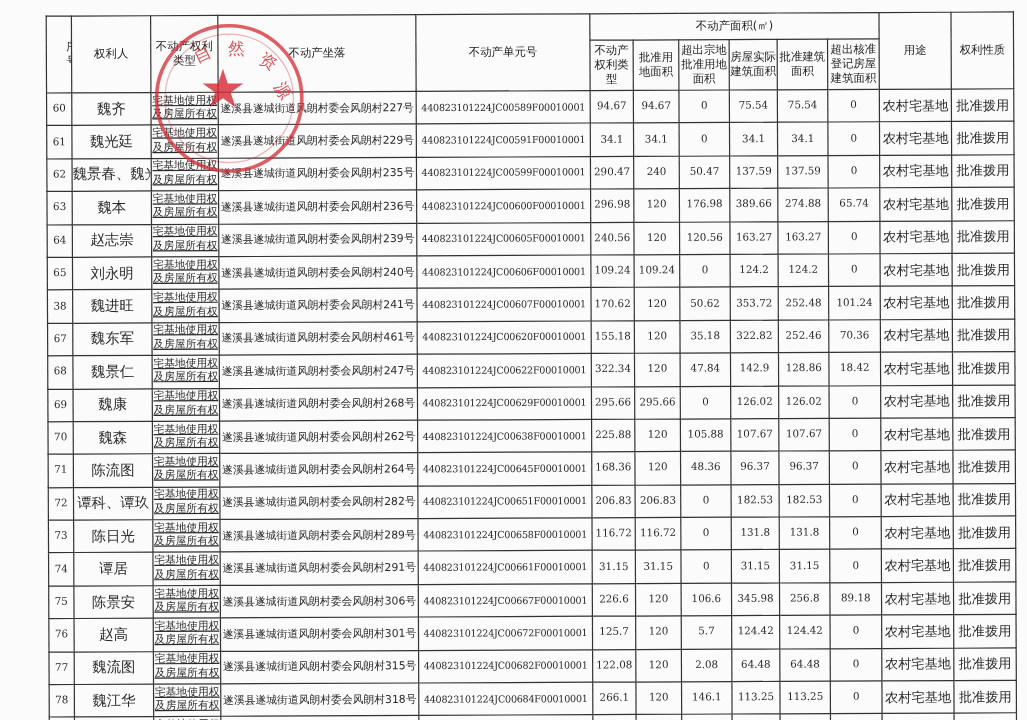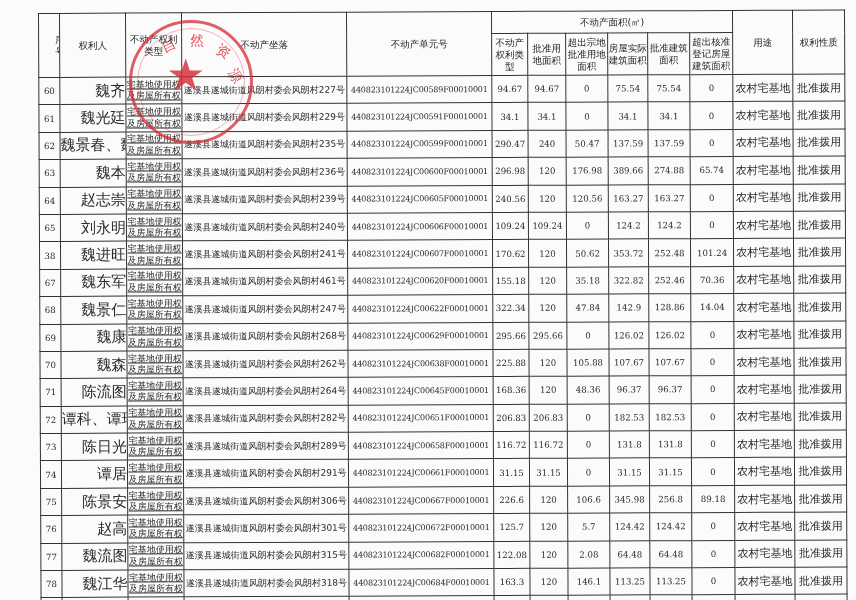--- a/index.html
+++ b/index.html
@@ -12,21 +12,21 @@
     transform: rotate(-0.25deg); transform-origin: left top;
   }
   table { border-collapse:collapse; width:806px; table-layout:fixed; }
   td, th {
     border:1.3px solid #333; text-align:center; vertical-align:middle;
     font-weight:normal; padding:0; overflow:hidden; white-space:nowrap;
   }
   th { font-family: "DejaVu Sans", "Liberation Sans", sans-serif; font-size:9.5px; line-height:12px; color:#222; }
   th.wrap { white-space:normal; }
   td { font-size:8.6px; height:26.4px; }
-  td.name { font-family: Liberation Serif, serif; font-size:15px;text-align:right; }
+  td.name { font-family: Liberation Serif, serif; font-size:12px; }
   td.type { font-family: "DejaVu Sans", "Liberation Sans", sans-serif; font-size:9px; line-height:11.5px; white-space:normal;text-decoration:underline; }
   td.addr { font-family: "DejaVu Sans", "Liberation Sans", sans-serif; font-size:9px; }
   td.unit { font-size:8px; letter-spacing:-0.2px; }
   td.use, td.nature { font-family: "DejaVu Sans", "Liberation Sans", sans-serif; font-size:11px; }
   .stamp {
     position:absolute; left:129px; top:20px; width:118px; height:118px;
     border:3px solid rgba(214,40,50,0.75); border-radius:50%; pointer-events:none;
   }
   .stamp .inner { position:absolute; inset:5px; border:1px solid rgba(214,40,50,0.35); border-radius:50%; }
   .stamp .star {
@@ -203,21 +203,21 @@
           <td>68</td>
           <td class="name">魏景仁</td>
           <td class="type">宅基地使用权及房屋所有权</td>
           <td class="addr">遂溪县遂城街道风朗村委会风朗村247号</td>
           <td class="unit">440823101224JC00622F00010001</td>
           <td>322.34</td>
           <td>120</td>
           <td>47.84</td>
           <td>142.9</td>
           <td>128.86</td>
-          <td>14.04</td>
+          <td>18.42</td>
           <td class="use">农村宅基地</td>
           <td class="nature">批准拨用</td>
         </tr>
         <tr>
           <td>69</td>
           <td class="name">魏康</td>
           <td class="type">宅基地使用权及房屋所有权</td>
           <td class="addr">遂溪县遂城街道风朗村委会风朗村268号</td>
           <td class="unit">440823101224JC00629F00010001</td>
           <td>295.66</td>
@@ -348,21 +348,21 @@
           <td>0</td>
           <td class="use">农村宅基地</td>
           <td class="nature">批准拨用</td>
         </tr>
         <tr>
           <td>78</td>
           <td class="name">魏江华</td>
           <td class="type">宅基地使用权及房屋所有权</td>
           <td class="addr">遂溪县遂城街道风朗村委会风朗村318号</td>
           <td class="unit">440823101224JC00684F00010001</td>
-          <td>163.3</td>
+          <td>266.1</td>
           <td>120</td>
           <td>146.1</td>
           <td>113.25</td>
           <td>113.25</td>
           <td>0</td>
           <td class="use">农村宅基地</td>
           <td class="nature">批准拨用</td>
         </tr>
         <tr>
           <td>79</td>

